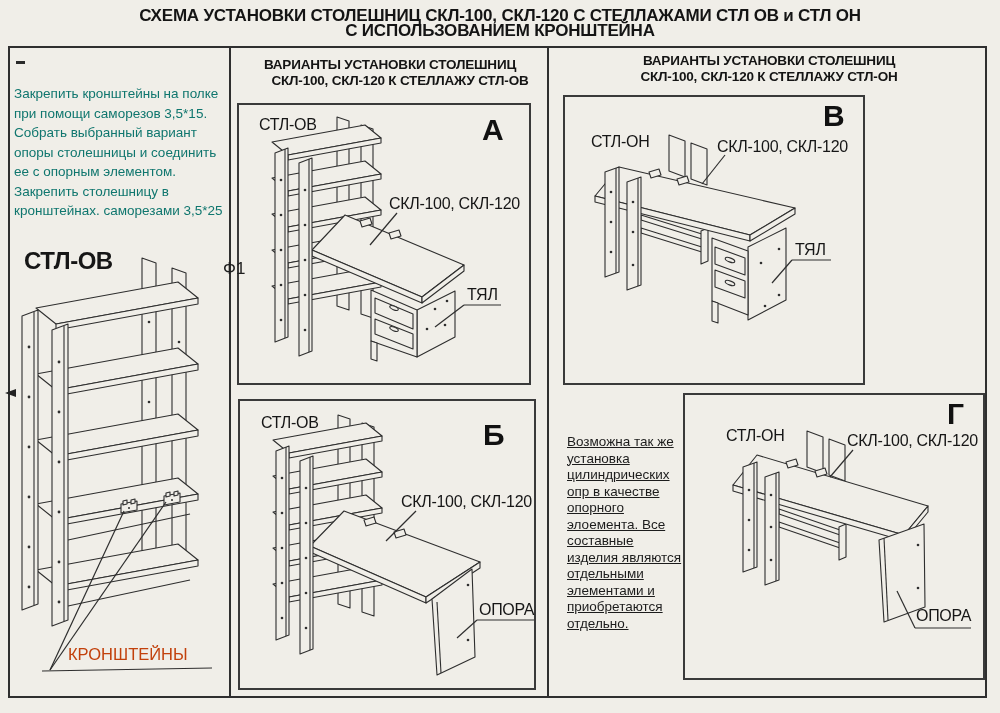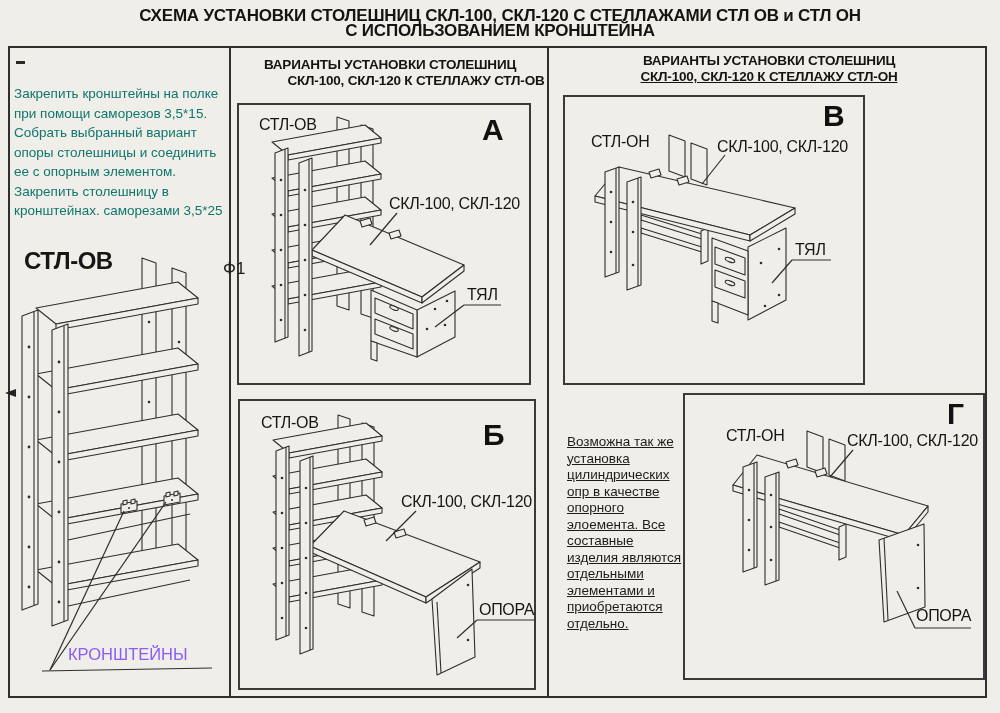--- a/index.html
+++ b/index.html
@@ -13,21 +13,21 @@
   .title-line { position:absolute; left:0; width:100%; text-align:center;
     font-weight:bold; font-size:17px; letter-spacing:-0.2px; color:#141414; }
   .outer-frame { position:absolute; left:8px; top:46px; width:979px; height:652px;
     border:2px solid #2f2f2f; }
   .vdivider { position:absolute; top:46px; width:2px; height:652px; background:#2f2f2f; }
   .instr { position:absolute; left:14px; top:84px; width:214px;
     font-size:13.5px; line-height:19.5px; color:#0f766e; }
   .big-rack-label { position:absolute; left:24px; top:247px;
     font-weight:bold; font-size:24px; letter-spacing:-0.5px; color:#161616; }
   .f1 { position:absolute; left:223px; top:259px; font-size:17px; z-index:5; }
-  .kron-label { position:absolute; left:68px; top:645px; font-size:16.5px; color:#8b5cf6; }
+  .kron-label { position:absolute; left:68px; top:645px; font-size:16.5px; color:#c2410c; }
   .scan-dash { position:absolute; left:16px; top:61px; width:9px; height:3px; background:#2a2a2a; }
   .edge-arrow { position:absolute; left:5px; top:389px; width:0; height:0;
     border-top:4px solid transparent; border-bottom:4px solid transparent;
     border-right:11px solid #222; }
   .sec-header { position:absolute; text-align:center; font-weight:bold;
     font-size:13.5px; letter-spacing:-0.2px; color:#141414; white-space:nowrap; }
   .panel { position:absolute; border:2px solid #3a3a3a; }
   .panel svg { position:absolute; left:0; top:0; }
   .lbl { position:absolute; font-size:16px; letter-spacing:-0.3px;
     color:#161616; white-space:nowrap; z-index:3; }
@@ -108,21 +108,21 @@
     </g>
 
     <g stroke-width="1.2">
       <line x1="36" y1="418" x2="110" y2="259"></line>
       <line x1="36" y1="418" x2="152" y2="250"></line>
       <line x1="28" y1="419" x2="198" y2="416"></line>
     </g>
   </svg>
 
   <div class="sec-header" style="left:232px; top:57px; width:316px;">ВАРИАНТЫ УСТАНОВКИ СТОЛЕШНИЦ</div>
-  <div class="sec-header" style="left:236px; top:73px; width:360px;">СКЛ-100, СКЛ-120 К СТЕЛЛАЖУ СТЛ-ОВ</div>
+  <div class="sec-header" style="left:220px; top:73px; width:360px;">СКЛ-100, СКЛ-120 К СТЕЛЛАЖУ СТЛ-ОВ</div>
 
   <div class="panel" style="left:237px; top:103px; width:294px; height:282px;">
     <svg width="290" height="278" viewBox="0 0 290 278" fill="#f0eee8" stroke="#2e2e2e" stroke-width="1.1" stroke-linejoin="round">
       <path d="M98,12 L110,16 L110,205 L98,201 Z"></path>
       <path d="M122,20 L134,24 L134,213 L122,209 Z"></path>
       <g>
         <path d="M33,37 L126,20 L142,33 L49,50 Z"></path>
           <path d="M49,50 L142,33 L142,38 L49,55 Z"></path>
         <path d="M33,73 L126,56 L142,69 L49,86 Z"></path>
           <path d="M49,86 L142,69 L142,74 L49,91 Z"></path>
@@ -234,21 +234,21 @@
         <line x1="237" y1="219" x2="217" y2="237"></line>
       </g>
     </svg>
     <div class="lbl" style="left:21px; top:13px;">СТЛ-ОВ</div>
     <div class="vletter" style="left:243px; top:17px;">Б</div>
     <div class="lbl" style="left:161px; top:92px;">СКЛ-100, СКЛ-120</div>
     <div class="lbl" style="left:239px; top:200px;">ОПОРА</div>
   </div>
 
   <div class="sec-header" style="left:548px; top:53px; width:442px;">ВАРИАНТЫ УСТАНОВКИ СТОЛЕШНИЦ</div>
-  <div class="sec-header" style="left:548px; top:69px; width:442px;text-decoration:underline;">СКЛ-100, СКЛ-120 К СТЕЛЛАЖУ СТЛ-ОН</div>
+  <div class="sec-header" style="left:548px; top:69px; width:442px;">СКЛ-100, СКЛ-120 К СТЕЛЛАЖУ СТЛ-ОН</div>
 
   <div class="panel" style="left:563px; top:95px; width:302px; height:290px;">
     <svg width="298" height="286" viewBox="0 0 298 286" fill="#f0eee8" stroke="#2e2e2e" stroke-width="1.1" stroke-linejoin="round">
 
       <path d="M104,38 L120,44 L120,80 L104,74 Z"></path>
       <path d="M126,46 L142,52 L142,88 L126,82 Z"></path>
 
       <path d="M76,118 L140,138 L140,143 L76,123 Z"></path>
       <path d="M76,131 L140,151 L140,156 L76,136 Z"></path>
       <path d="M136,134 L143,131 L143,164 L136,167 Z"></path>

